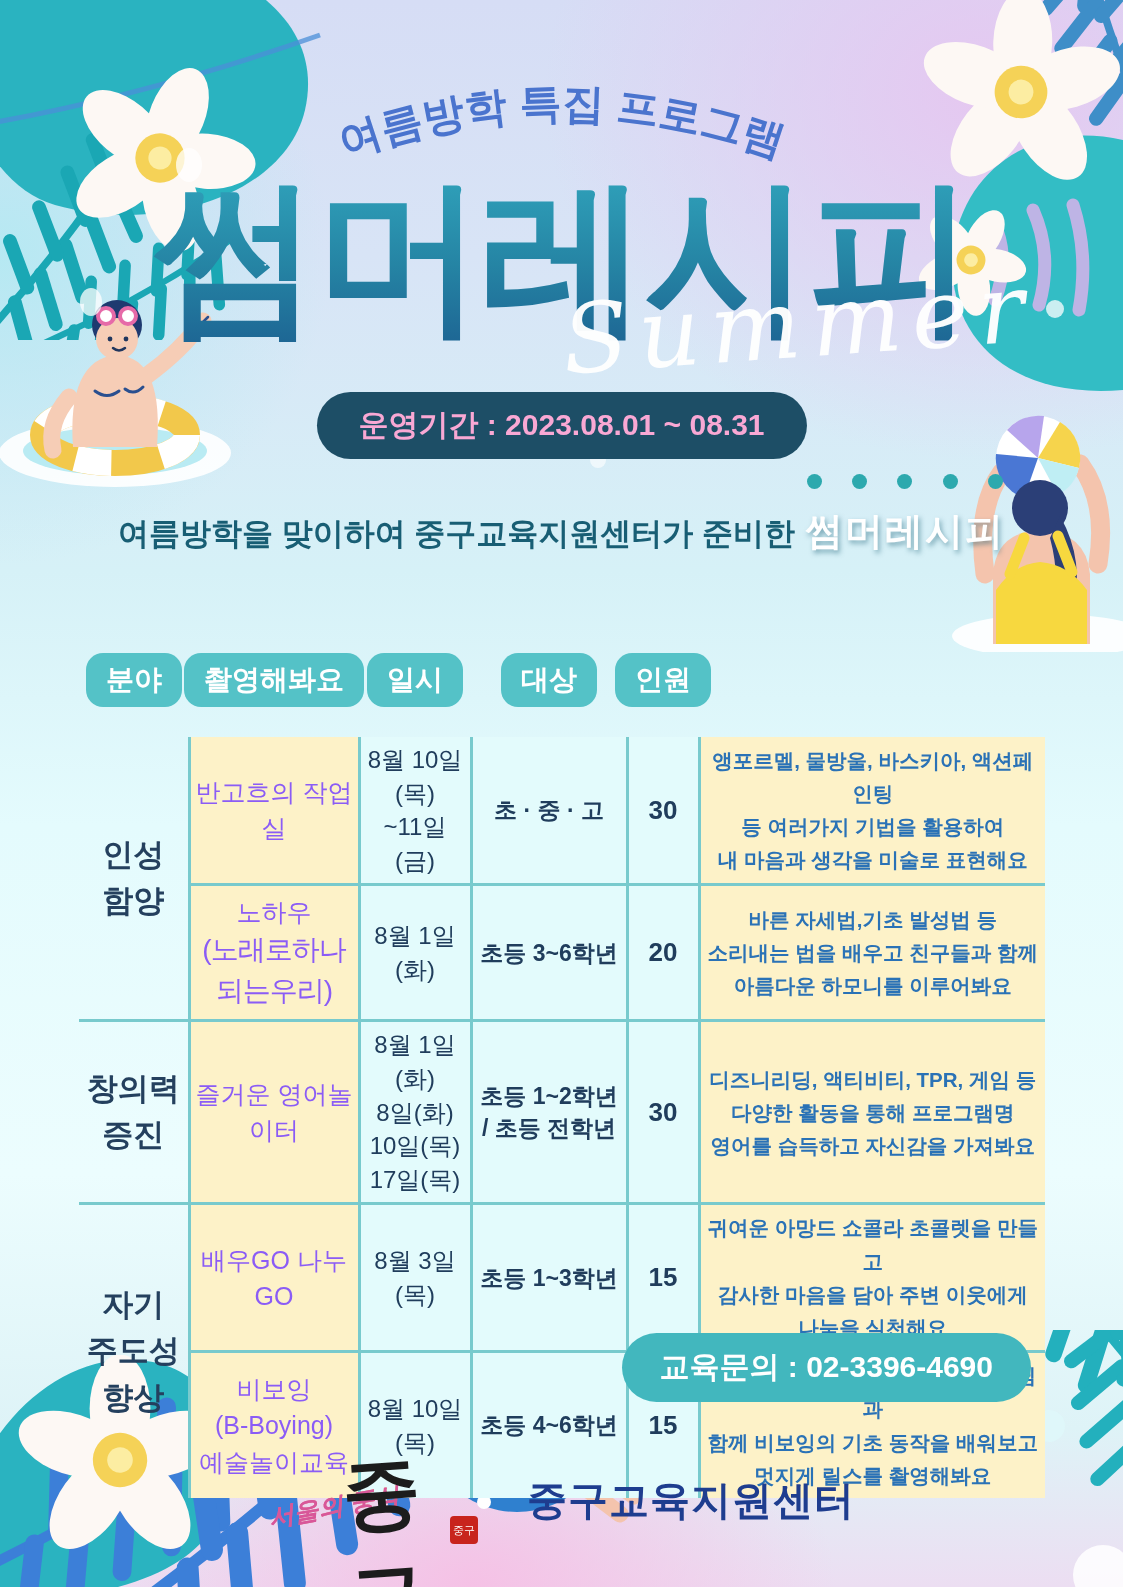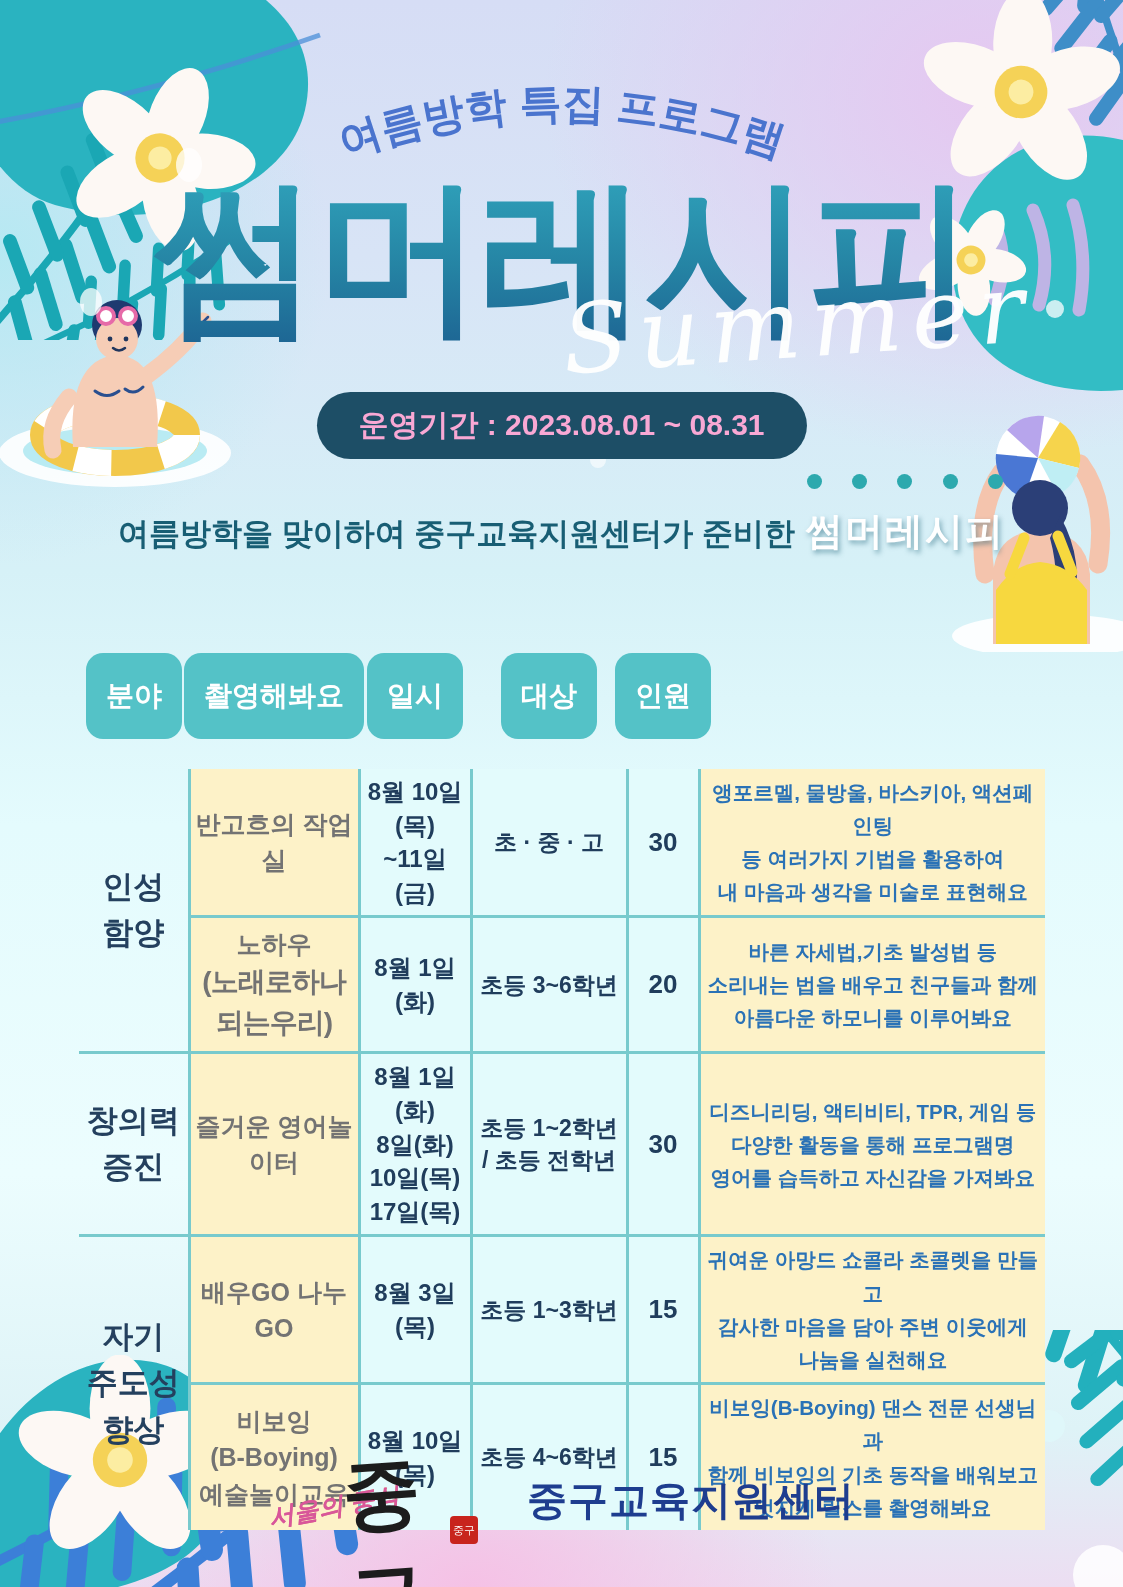--- a/index.html
+++ b/index.html
@@ -38,30 +38,30 @@
   .intro-highlight{ color:#fff; font-size:38px; font-weight:800; letter-spacing:2px;
     text-shadow:2px 3px 5px rgba(24,94,116,.5); }
   .intro-dots{ position:absolute; top:-24px; left:2px; right:2px; display:flex; justify-content:space-between; }
   .intro-dots span{ width:15px; height:15px; border-radius:50%; background:#2da9ae; display:block; }
 
   
   .table-area{ position:absolute; left:79px; top:653px; width:966px; z-index:3; }
   .pill-row{ display:grid; grid-template-columns:110px 170px 112px 156px 72px 346px; }
   .pill-cell{ display:flex; justify-content:center; }
   .pill{ background:#54c2c7; color:#fff; font-weight:700; font-size:28px;
-    padding:24px 20px; border-radius:17px; white-space:nowrap; }
+    padding:8px 20px; border-radius:17px; white-space:nowrap; }
   table.programs{ margin-top:30px; width:966px; border-collapse:collapse; border-style:hidden; table-layout:fixed; }
   table.programs td{ border:3px solid #78cacd; text-align:center; vertical-align:middle; padding:6px 4px; }
   col.c-cat{width:110px} col.c-name{width:170px} col.c-date{width:112px}
   col.c-target{width:156px} col.c-count{width:72px} col.c-desc{width:346px}
   tr.r1{height:112px} tr.r2{height:136px} tr.r3{height:122px} tr.r4{height:106px} tr.r5{height:110px}
   td.cat{ background:transparent; color:#24405e; font-weight:700; font-size:31px; line-height:1.5; }
-  td.name{ background:#fdf2c8; color:#737373; font-weight:700; font-size:25px; line-height:1.45; }
+  td.name{ background:#fdf2c8; color:#8b5cf6; font-weight:400; font-size:25px; line-height:1.45; }
   td.name .tight{ font-size:28px; letter-spacing:-1px; }
-  td.date{ background:#e3fbfc; color:#203d5c; font-weight:700; font-size:24px; line-height:1.4; }
+  td.date{ background:#e3fbfc; color:#203d5c; font-weight:400; font-size:24px; line-height:1.4; }
   td.target{ background:#e3fbfc; color:#203d5c; font-weight:600; font-size:23px; line-height:1.4; }
   td.count{ background:#e3fbfc; color:#203d5c; font-weight:600; font-size:26px; }
   td.desc{ background:#fdf2c8; color:#2a72b6; font-weight:600; font-size:20.5px; line-height:1.62; }
 
   
   .contact-badge{
     position:absolute; right:92px; top:1333px; z-index:3;
     background:#42b7be; color:#fff; font-size:30px; font-weight:700;
     padding:14px 38px; border-radius:36px; white-space:nowrap;
   }
@@ -380,20 +380,21 @@
             <td class="desc">
               <div>비보잉(B-Boying) 댄스 전문 선생님과</div>
               <div>함께 비보잉의 기초 동작을 배워보고</div>
               <div>멋지게 릴스를 촬영해봐요</div>
             </td>
           </tr>
         </tbody>
     </table>
   </div>
 
+  <div class="contact-badge">교육문의 : 02-3396-4690</div>
 
   <div class="footer">
     <div class="logo-group">
       <span class="logo-small">서울의 중심</span>
       <span class="logo-big">중구</span>
       <span class="logo-seal">중구</span>
     </div>
     <div class="footer-org">중구교육지원센터</div>
   </div>
 

